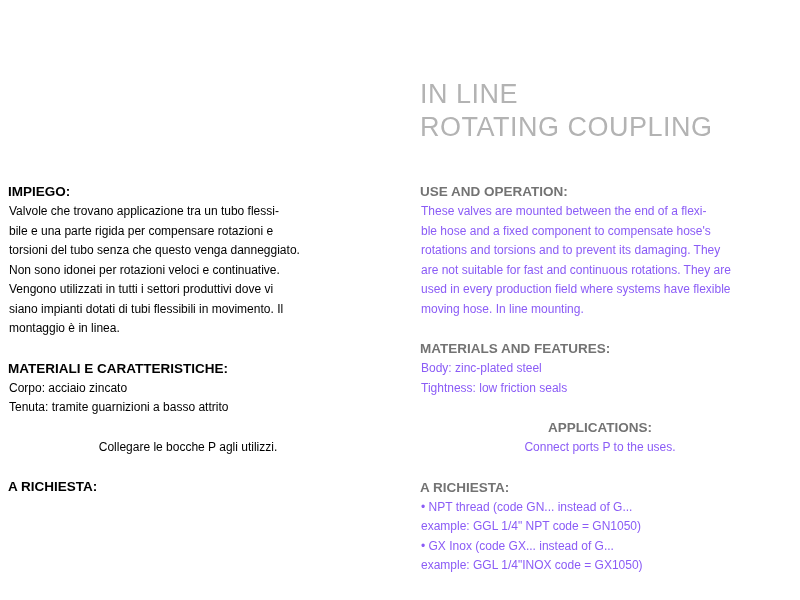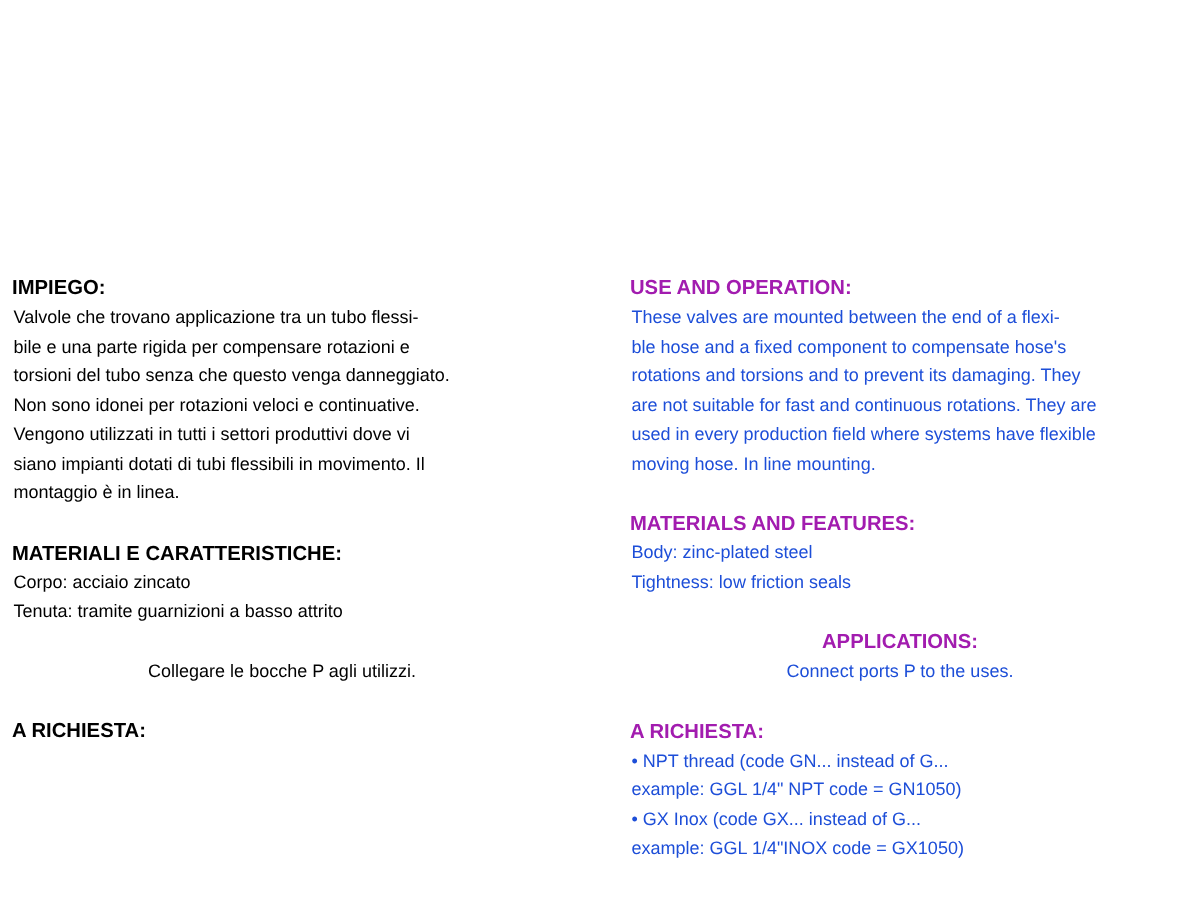--- a/index.html
+++ b/index.html
@@ -58,33 +58,37 @@
     font-weight: bold;
     line-height: 19px;
     margin: 0 0 1px 0;
   }
   .sec-body {
     font-size: 12px;
     line-height: 19.5px;
     margin: 1px;
     white-space: pre-line;
   }
-  .col-right .sec-head { font-weight: bold; color: #a21caf; }
-  .col-right .sec-body { color: #1d4ed8; }
+  .col-right .sec-head { font-weight: bold; color: #737373; }
+  .col-right .sec-body { color: #8b5cf6; }
 
   
   .gap-impiego { margin-bottom: 20px; }
   .gap-materiali { margin-bottom: 20px; }
   .gap-montaggio { margin-bottom: 20px; text-align: center; }
 </style>
 </head>
 <body>
 
 <div class="page">
 
+  <div class="title-block">
+    <span class="title-line">IN LINE</span>
+    <span class="title-line">ROTATING COUPLING</span>
+  </div>
 
   <div class="col col-left">
 
     <div class="section gap-impiego">
       <p class="sec-head">IMPIEGO:</p>
       <p class="sec-body">Valvole che trovano applicazione tra un tubo flessi-
 bile e una parte rigida per compensare rotazioni e
 torsioni del tubo senza che questo venga danneggiato.
 Non sono idonei per rotazioni veloci e continuative.
 Vengono utilizzati in tutti i settori produttivi dove vi

